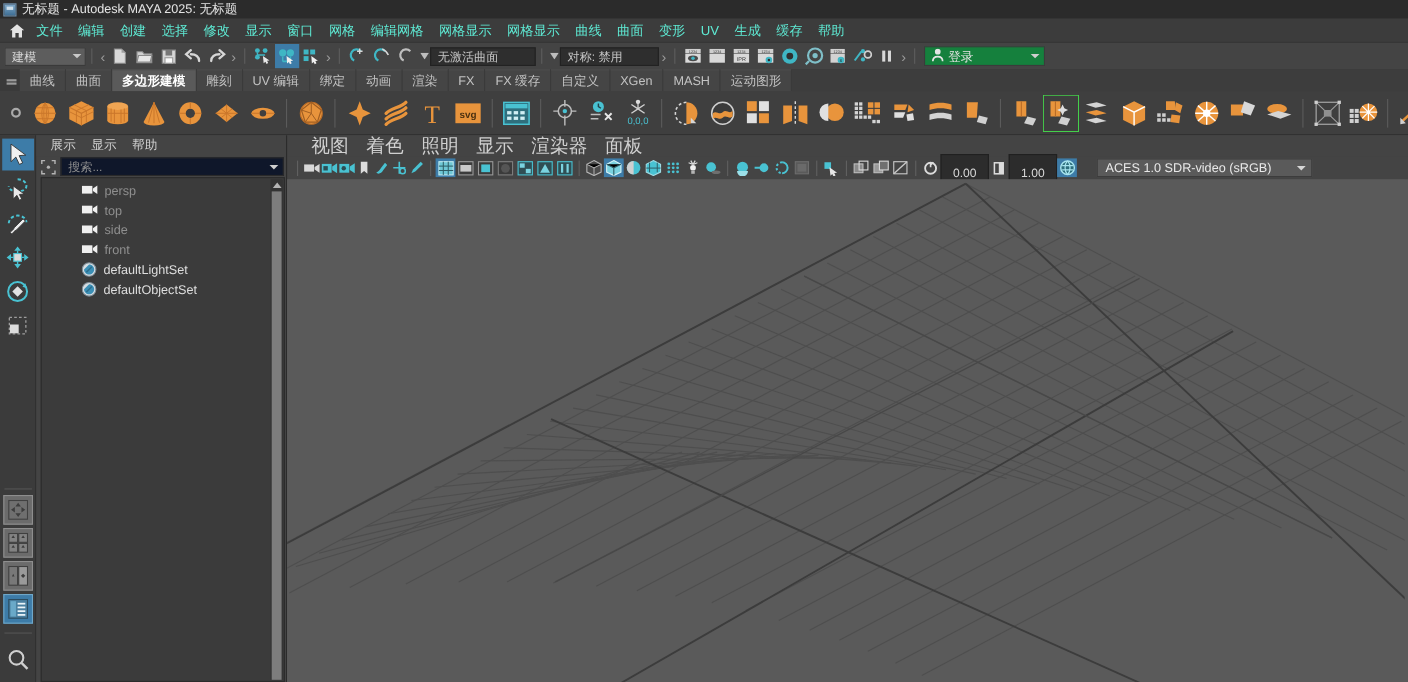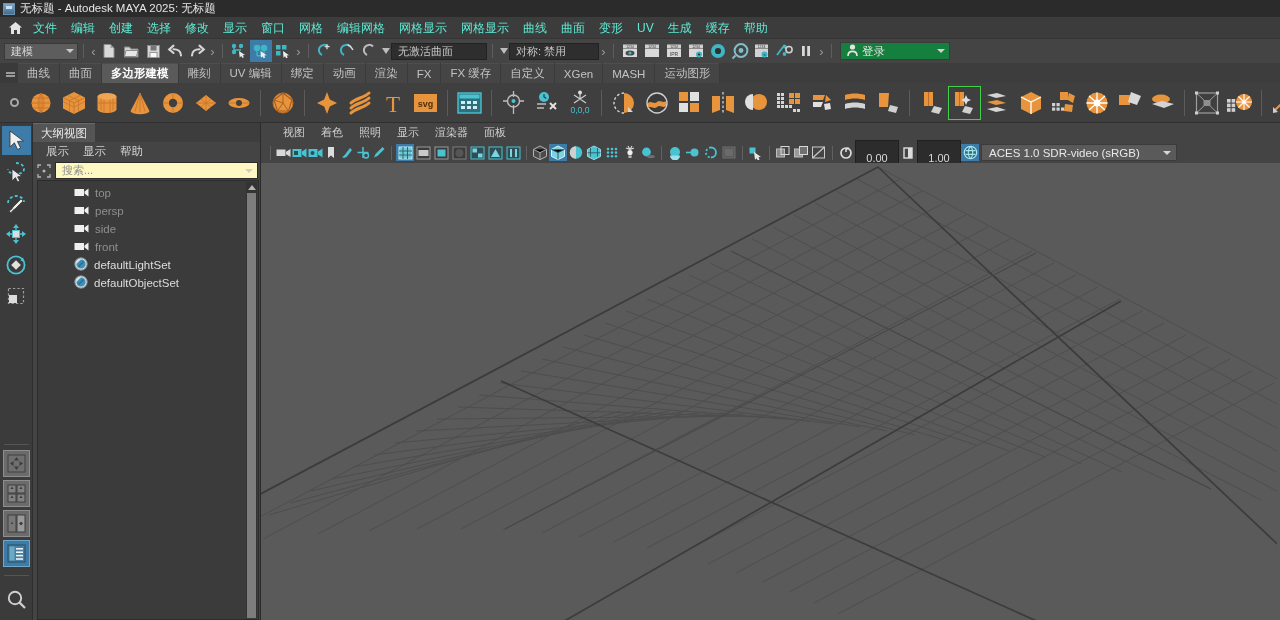--- a/index.html
+++ b/index.html
@@ -147,21 +147,21 @@
     font-size: 11.5px; color: #e8e8e8; border-top: 1px solid #6a6a6a;
   }
   .ol-tabfill { flex: 1 1 auto; background: #3d3d3d; }
   .ol-menu { height: 19px; display: flex; align-items: center; flex: 0 0 19px; padding-left: 6px; background:#444;}
   .ol-menu .mi { padding: 0 7px; font-size: 11.5px; color: #d0d0d0; height:19px; line-height:19px;}
   .ol-search {
     height: 19px; display: flex; align-items: center; flex: 0 0 19px; padding: 0 2px 0 4px; gap: 4px;
   }
   .ol-search .selico { width: 14px; height: 14px; flex: 0 0 14px; }
   .ol-search .sbox {
-    flex: 1 1 auto; height: 17px; background: #fef9c3; border: 1px solid #2a2a2a;
+    flex: 1 1 auto; height: 17px; background: #0f172a; border: 1px solid #2a2a2a;
     display: flex; align-items: center; padding: 0 14px 0 6px; position: relative;
   }
   .ol-search .sbox span { font-size: 11px; color: #8d8d8d; }
   .ol-search .sbox .arr {
     position:absolute; right:4px; top:50%; margin-top:-2px; width:0;height:0;
     border-left:4px solid transparent;border-right:4px solid transparent;border-top:4px solid #cfcfcf;
   }
   .ol-list {
     flex: 1 1 auto; background: #3b3b3b; border: 1px solid #2c2c2c; margin: 0 1px 0 4px;
     position: relative; overflow: hidden; padding-top: 3px;
@@ -178,41 +178,41 @@
   }
   .ol-scroll .up {
     width:0;height:0;border-left:4px solid transparent;border-right:4px solid transparent;
     border-bottom:5px solid #b4b4b4; margin-top:3px;
   }
   .ol-scroll .thumb { width: 9px; flex: 1 1 auto; background: #7d7d7d; margin: 3px 0 0 0; }
 
   
   .vp-wrap { flex: 1 1 auto; display: flex; flex-direction: column; min-width: 0; background:#444; }
   .vp-menu { height: 19px; display: flex; align-items: center; flex: 0 0 19px; padding-left: 14px; }
-  .vp-menu .mi { padding: 0 8px; font-size: 11px; color: #d0d0d0; height:19px;line-height:19px;}
+  .vp-menu .mi { padding: 0 8px; font-size: 17px; color: #d0d0d0; height:19px;line-height:19px;}
   .vp-bar {
     height: 21px; background: #444444; display: flex; align-items: center; flex: 0 0 21px;
     padding-left: 5px;
   }
   .vb {
     width: 16px; height: 17px; display: flex; align-items: center; justify-content: center;
     flex: 0 0 16px;
   }
   .vb.w18 { width: 18px; flex: 0 0 18px; }
   .vb.on { background: #3d7ca8; }
   .vsep2 { width: 1px; height: 14px; background: #606060; margin: 0 4px; flex: 0 0 1px; }
   .numfield {
     height: 25px; min-width: 44px; background: #2c2c2c; border: 1px solid #202020;
     display: flex; align-items: flex-end; justify-content: center; font-size: 11px; color: #d9d9d9;
     flex: 0 0 auto; padding: 0 4px;
   }
   .cmcombo {
     height: 17px; background: #5a5a5a; border: 1px solid #3c3c3c; display: flex; align-items: center;
     padding: 0 18px 0 7px; font-size: 11.5px; color: #e8e8e8; position: relative; min-width: 196px;
-    margin-left: 2px;
+    margin-left: 18px;
   }
   .cmcombo .arr {
     position:absolute; right:5px; top:50%; margin-top:-2px; width:0;height:0;
     border-left:4px solid transparent;border-right:4px solid transparent;border-top:4px solid #d6d6d6;
   }
   .viewport { flex: 1 1 auto; position: relative; overflow: hidden; background: #5a5a5a; }
   .viewport svg { display: block; position: absolute; left: 0; top: 0; }
 </style>
 </head>
 <body>
@@ -860,63 +860,59 @@
       <div class="tb-div"></div>
       <div class="tool" style="margin-top:4px;margin-bottom:6px">
         <svg width="21" height="21" viewBox="0 0 21 21">
           <circle cx="9" cy="9" r="6.2" fill="none" stroke="#cfcfcf" stroke-width="1.9"></circle>
           <path d="M13.6 13.6 19 19" stroke="#cfcfcf" stroke-width="2.2"></path>
         </svg>
       </div>
     </div>
 
     <div class="outliner">
-      <div class="ol-tabrow">
-        <div class="ol-tab">大纲视图</div>
-        <div class="ol-tabfill"></div>
-      </div>
       <div class="ol-menu">
         <div class="mi">展示</div>
         <div class="mi">显示</div>
         <div class="mi">帮助</div>
       </div>
       <div class="ol-search">
         <span class="selico">
           <svg width="14" height="14" viewBox="0 0 14 14">
             <g stroke="#b4b4b4" stroke-width="1.3" fill="none">
               <path d="M1 4V1h3M10 1h3v3M13 10v3h-3M4 13H1v-3"></path>
             </g>
             <circle cx="7" cy="7" r="1.5" fill="#b4b4b4"></circle>
           </svg>
         </span>
         <div class="sbox">
           <span>搜索...</span>
           <i class="arr"></i>
         </div>
       </div>
       <div class="ol-list">
+
+        <div class="ol-item dim">
+          <span>
+            <svg width="15" height="11" viewBox="0 0 15 11">
+              <rect x="0.5" y="2" width="9.5" height="7" fill="#efefef"></rect>
+              <path d="M10.5 4.4 14.5 1.6v7.8l-4-2.8z" fill="#efefef"></path>
+            </svg>
+          </span>
+          <span class="nm">persp</span>
+        </div>
 
         <div class="ol-item dim">
           <span>
             <svg width="15" height="11" viewBox="0 0 15 11">
               <rect x="0.5" y="2" width="9.5" height="7" fill="#efefef"></rect>
               <path d="M10.5 4.4 14.5 1.6v7.8l-4-2.8z" fill="#efefef"></path>
             </svg>
           </span>
           <span class="nm">top</span>
-        </div>
-
-        <div class="ol-item dim">
-          <span>
-            <svg width="15" height="11" viewBox="0 0 15 11">
-              <rect x="0.5" y="2" width="9.5" height="7" fill="#efefef"></rect>
-              <path d="M10.5 4.4 14.5 1.6v7.8l-4-2.8z" fill="#efefef"></path>
-            </svg>
-          </span>
-          <span class="nm">persp</span>
         </div>
 
         <div class="ol-item dim">
           <span>
             <svg width="15" height="11" viewBox="0 0 15 11">
               <rect x="0.5" y="2" width="9.5" height="7" fill="#efefef"></rect>
               <path d="M10.5 4.4 14.5 1.6v7.8l-4-2.8z" fill="#efefef"></path>
             </svg>
           </span>
           <span class="nm">side</span>

